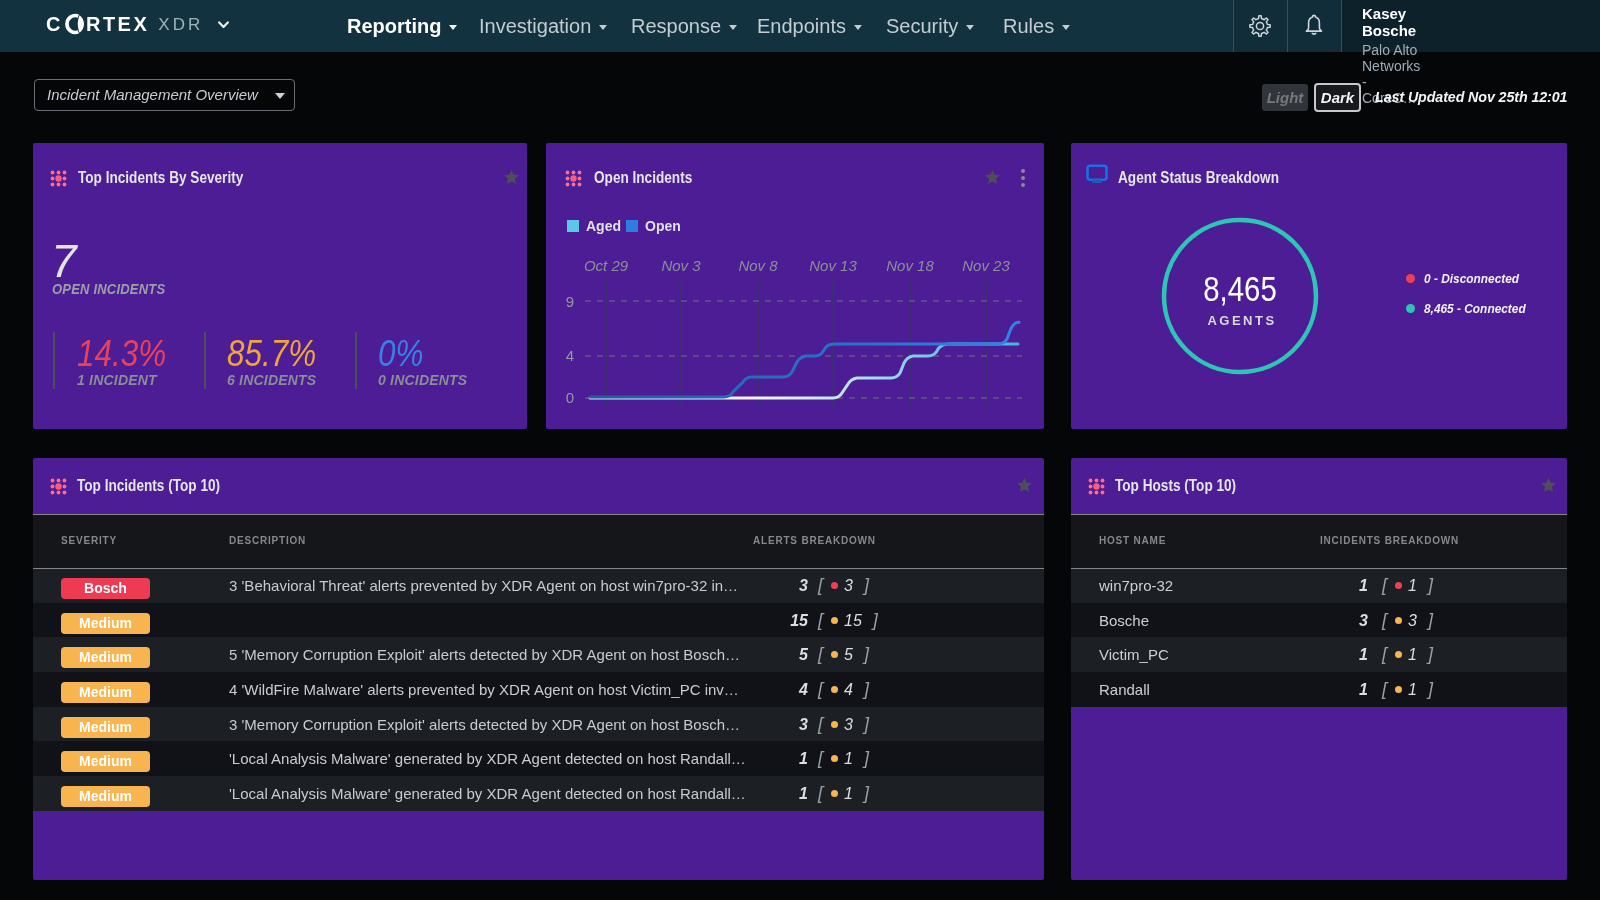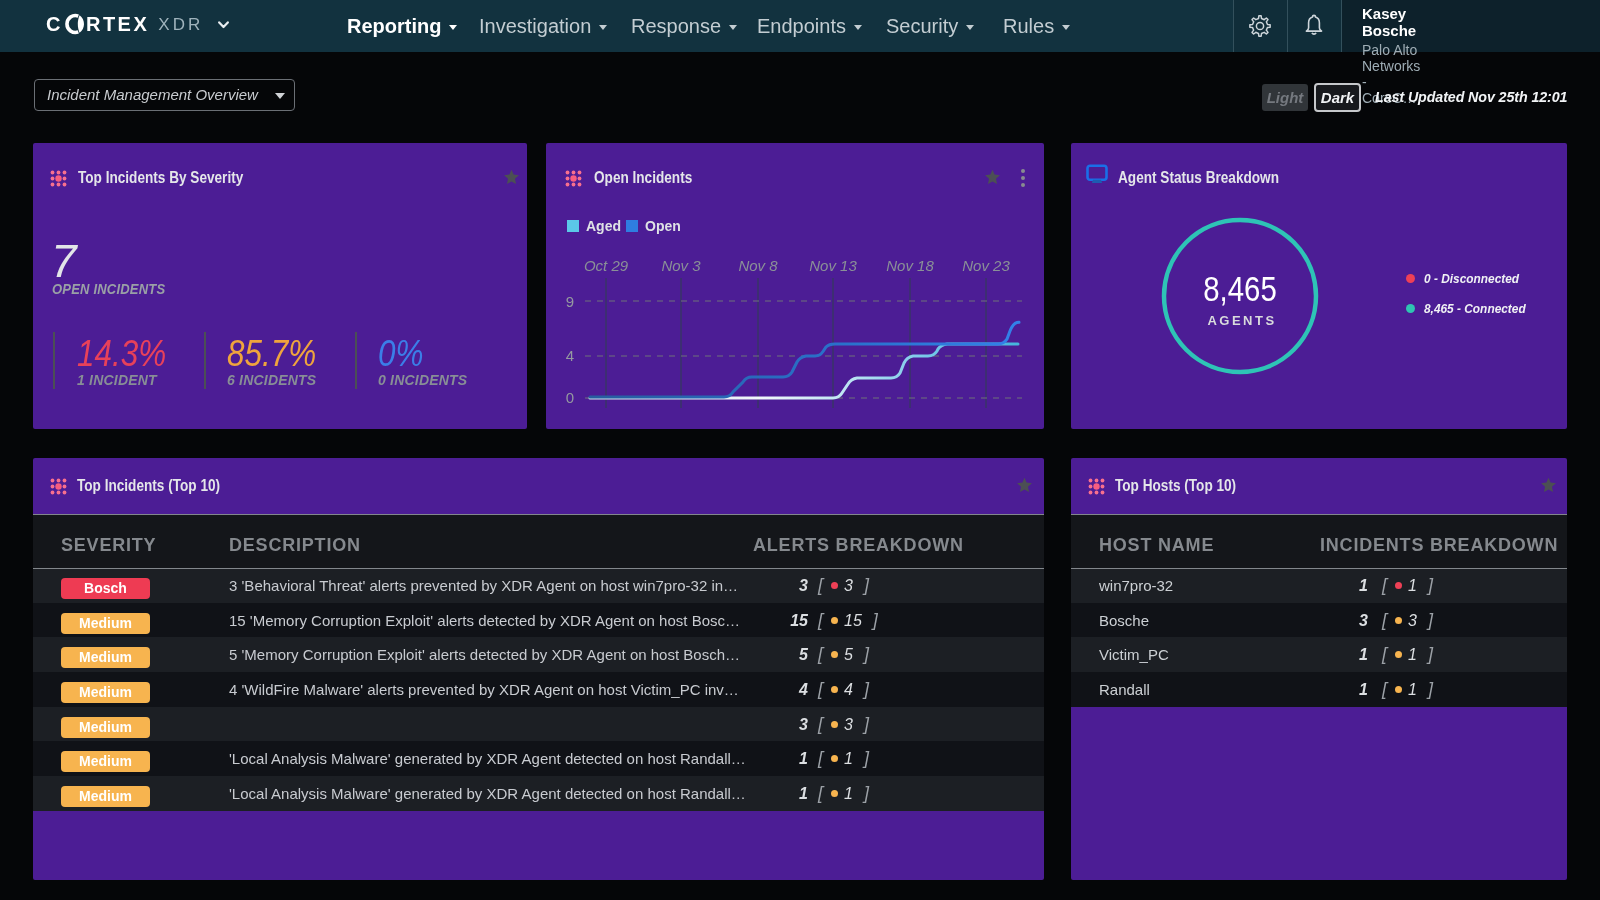--- a/index.html
+++ b/index.html
@@ -69,21 +69,21 @@
   font-size:35px; transform:scaleX(0.84); }
 #agents-lbl { position:absolute; left:1164px; top:313px; width:156px; text-align:center; color:#d8dadc;
   font-size:13px; font-weight:bold; letter-spacing:2.5px; }
 .aleg { position:absolute; display:flex; align-items:center; }
 .aleg .dot { width:9px; height:9px; border-radius:50%; margin-right:9px; }
 .aleg .t { color:#f0f2f4; font-style:italic; font-size:13.5px; font-weight:bold; transform:scaleX(0.88); transform-origin:0 50%; white-space:nowrap; }
 
 
 .sepline { position:absolute; left:0; width:100%; height:1px; background:#83878c; z-index:3; }
 .colband { position:absolute; left:0; width:100%; top:57px; height:53px; background:#14161a; }
-.thead { position:absolute; color:#85898e; font-weight:bold; font-size:18px; letter-spacing:0.8px; }
+.thead { position:absolute; color:#85898e; font-weight:bold; font-size:10px; letter-spacing:0.8px; }
 .row { position:absolute; left:0; width:100%; height:35px; }
 .row.light { background:#1c1f24; }
 .row.dark { background:#101217; }
 .badge { position:absolute; left:28px; top:10px; width:89px; height:21px; border-radius:4px;
   text-align:center; color:#fff; font-weight:bold; font-size:14px; line-height:21px; }
 .badge.high { background:#ee3b53; }
 .badge.med { background:#f7b44f; }
 .desc { position:absolute; left:196px; top:9px; color:#c8cbd0; font-size:15px; }
 .abd { position:absolute; display:flex; align-items:center; font-style:italic; font-size:16px; color:#dcdfe2; }
 .abd .n1 { text-align:right; font-weight:bold; margin-right:10px; }
@@ -303,21 +303,20 @@
       <div class="abd" style="left:745px;top:7px;">
           <span class="n1" style="width:30px;">3</span>
           <span class="br bro">[</span>
           <span class="cdot" style="background:#ee4056;"></span>
           <span class="cnt">3</span>
           <span class="br brc">]</span>
         </div>
     </div>
     <div class="row dark" style="top:145px;">
       <div class="badge med">Medium</div>
-      <div class="desc">15 'Memory Corruption Exploit' alerts detected by XDR Agent on host Bosc…</div>
       <div class="abd" style="left:745px;top:7px;">
           <span class="n1" style="width:30px;">15</span>
           <span class="br bro">[</span>
           <span class="cdot" style="background:#f7b44f;"></span>
           <span class="cnt">15</span>
           <span class="br brc">]</span>
         </div>
     </div>
     <div class="row light" style="top:179px;">
       <div class="badge med">Medium</div>
@@ -336,20 +335,21 @@
       <div class="abd" style="left:745px;top:7px;">
           <span class="n1" style="width:30px;">4</span>
           <span class="br bro">[</span>
           <span class="cdot" style="background:#f7b44f;"></span>
           <span class="cnt">4</span>
           <span class="br brc">]</span>
         </div>
     </div>
     <div class="row light" style="top:249px;">
       <div class="badge med">Medium</div>
+      <div class="desc">3 'Memory Corruption Exploit' alerts detected by XDR Agent on host Bosch…</div>
       <div class="abd" style="left:745px;top:7px;">
           <span class="n1" style="width:30px;">3</span>
           <span class="br bro">[</span>
           <span class="cdot" style="background:#f7b44f;"></span>
           <span class="cnt">3</span>
           <span class="br brc">]</span>
         </div>
     </div>
     <div class="row dark" style="top:283px;">
       <div class="badge med">Medium</div>

